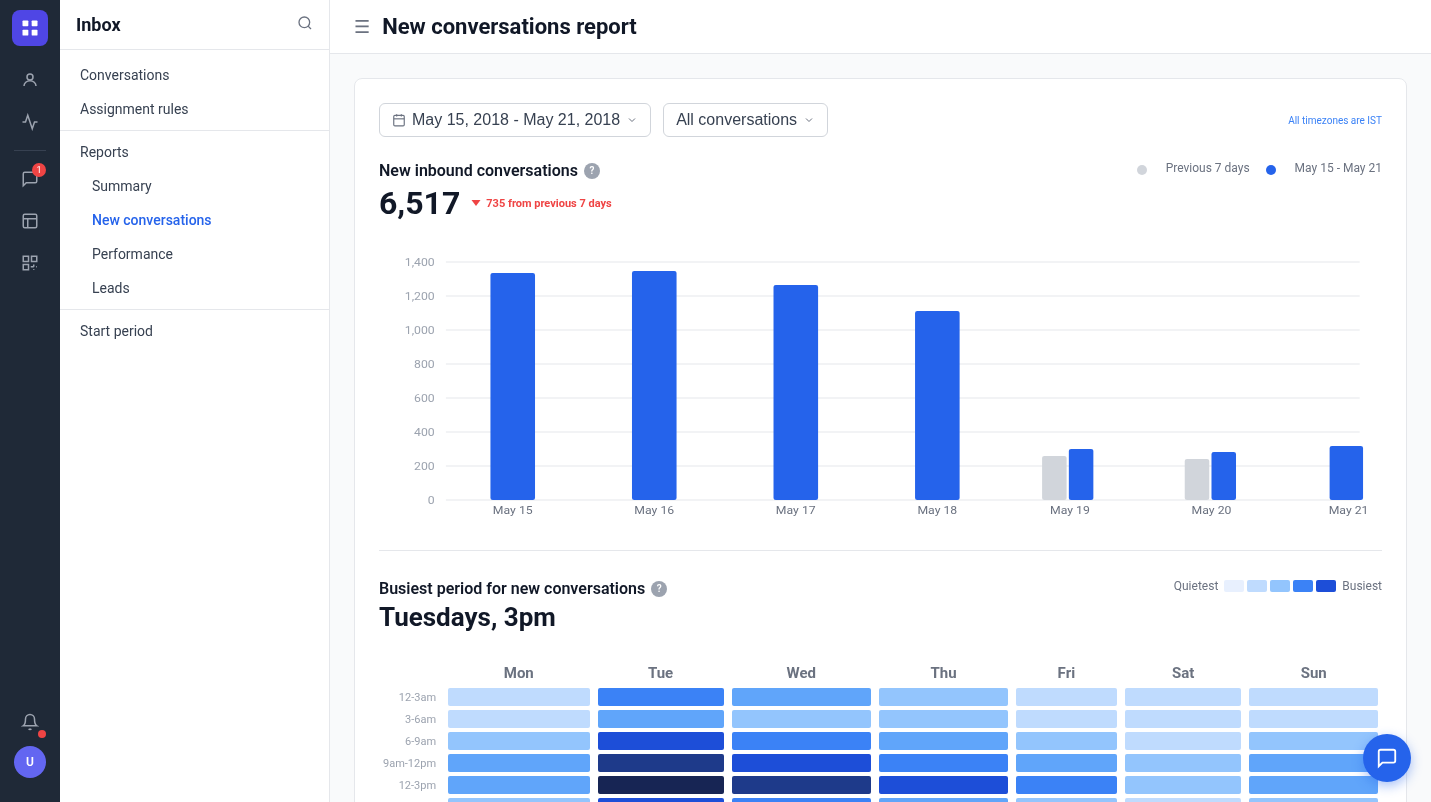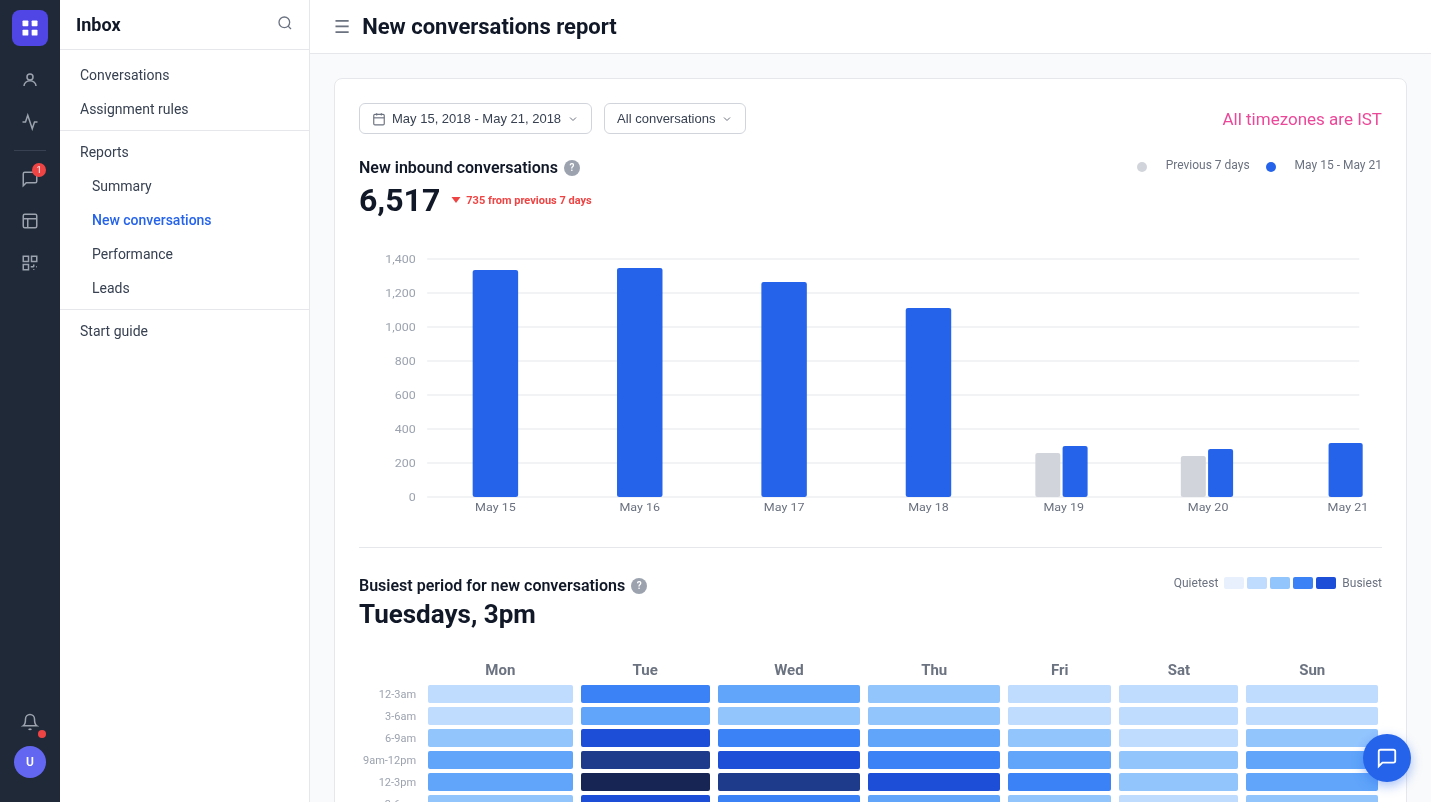--- a/index.html
+++ b/index.html
@@ -52,21 +52,21 @@
       width: 32px; height: 32px;
       border-radius: 50%;
       background: #6366f1;
       display: flex; align-items: center; justify-content: center;
       color: white; font-size: 12px; font-weight: 600;
       cursor: pointer;
     }
 
     
     .nav-sidebar {
-      width: 250px;
+      width: 270px;
       background: #fff;
       border-right: 1px solid #e5e7eb;
       display: flex;
       flex-direction: column;
       padding: 0;
       flex-shrink: 0;
     }
     .nav-sidebar-header {
       display: flex; align-items: center; justify-content: space-between;
       padding: 14px 16px;
@@ -129,30 +129,30 @@
       display: flex;
       align-items: center;
       gap: 12px;
       margin-bottom: 24px;
     }
     .filter-btn {
       display: flex; align-items: center; gap: 6px;
       border: 1px solid #d1d5db;
       border-radius: 6px;
       padding: 7px 12px;
-      font-size: 13px;
+      font-size: 16px;
       color: #374151;
       cursor: pointer;
       background: #fff;
     }
     .filter-btn svg { color: #6b7280; }
     .timezone-note {
       margin-left: auto;
-      font-size: 17px;
-      color: #ec4899;
+      font-size: 10px;
+      color: #3b82f6;
     }
 
     
     .section-title {
       font-size: 16px;
       font-weight: 600;
       color: #111827;
       display: flex;
       align-items: center;
       gap: 6px;
@@ -381,21 +381,21 @@
       <span>New conversations</span>
     </div>
     <div class="nav-item sub">
       <span>Performance</span>
     </div>
     <div class="nav-item sub">
       <span>Leads</span>
     </div>
     <div class="nav-divider"></div>
     <div class="nav-item">
-      <span>Start guide</span>
+      <span>Start period</span>
     </div>
   </div>
 </div>
 
 <div class="main">
   <div class="main-header">
     <span class="menu-icon">☰</span>
     <h1 class="page-title">New conversations report</h1>
   </div>
 

